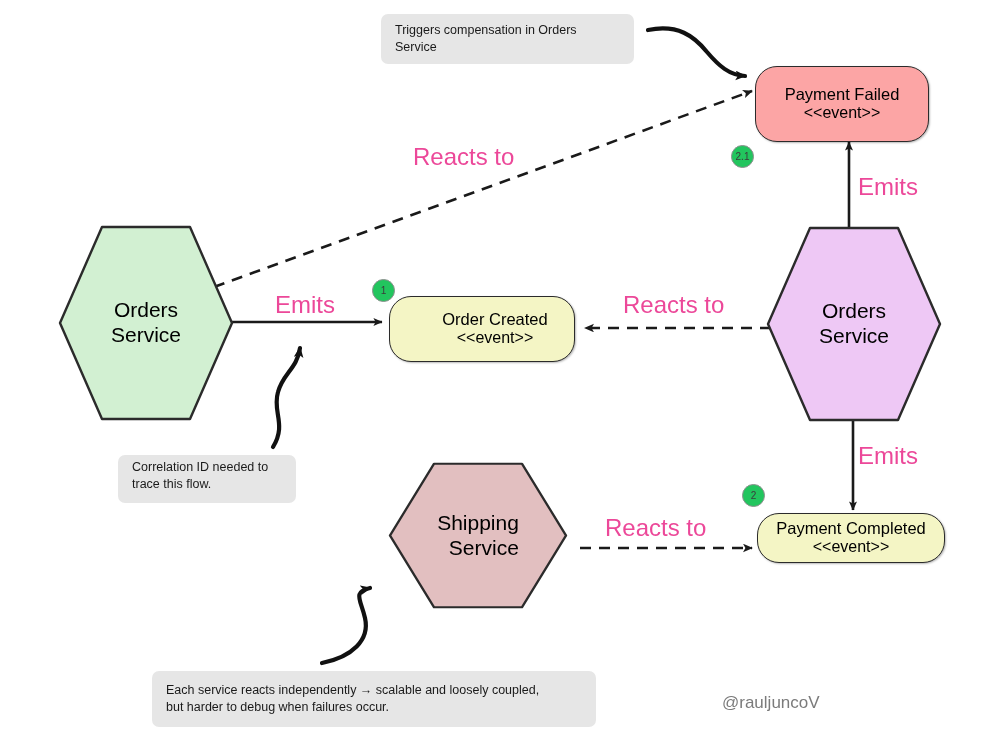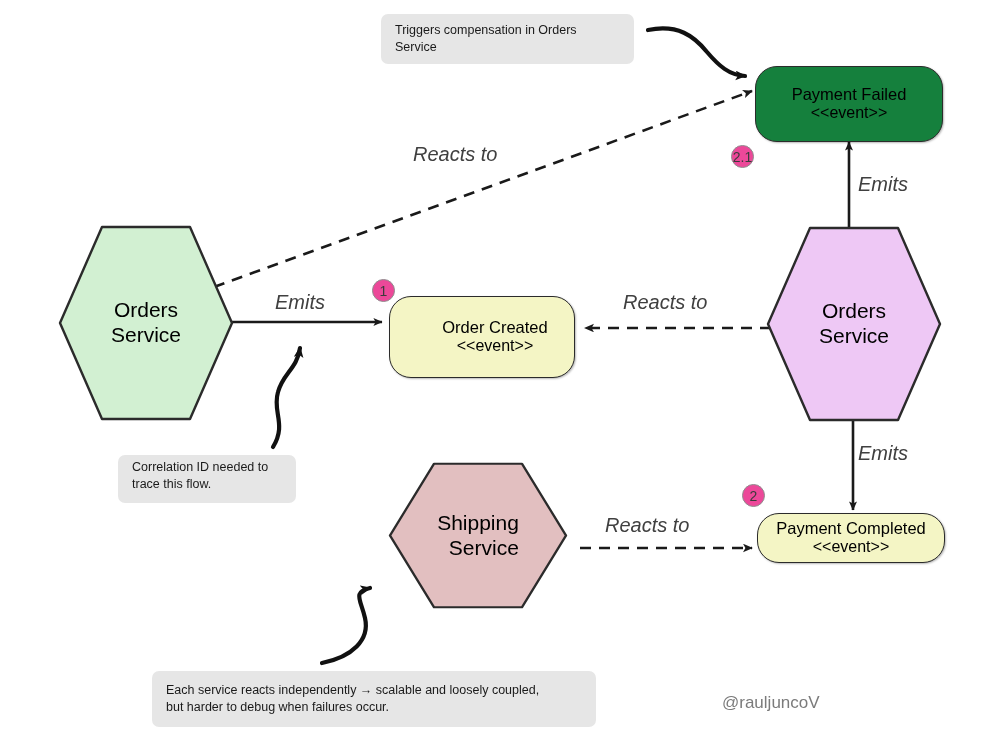--- a/index.html
+++ b/index.html
@@ -62,37 +62,36 @@
     font-size: 16.5px;
   }
   .event .evt-stereo {
     display: block;
     font-size: 16px;
   }
 
   
   .edge-label {
     position: absolute;
-    font-size: 20px;
-    color: #404040;
+    font-size: 24px;
+    color: #ec4899;
     white-space: nowrap;
     z-index: 6;
-    font-style: italic;
   }
 
   
   .badge {
     position: absolute;
     width: 23px;
     height: 23px;
     border-radius: 50%;
-    background: #ec4899;
+    background: #22c55e;
     border: 1.4px solid #8e8e8e;
     color: #3b3b3b;
-    font-size: 14px;
+    font-size: 10px;
     display: flex;
     align-items: center;
     justify-content: center;
     z-index: 7;
     box-sizing: border-box;
   }
 
   
   .note {
     position: absolute;
@@ -196,28 +195,28 @@
   <div class="node hex" style="left:388px; top:462px; width:180px; height:147px;text-align:right;">
     <svg class="hex-svg" viewBox="0 0 180 174" preserveAspectRatio="none" xmlns="http://www.w3.org/2000/svg">
       <polygon points="46,2 134,2 178,87 134,172 46,172 2,87" fill="#e2bfc0" stroke="#2b2b2b" stroke-width="2.4" stroke-linejoin="round"></polygon>
     </svg>
     <div class="node-label">
       <span>Shipping</span><br>
       <span>Service</span>
     </div>
   </div>
 
-  <div class="node event" style="left:755px; top:66px; width:188px; height:76px; background:#15803d;">
+  <div class="node event" style="left:755px; top:66px; width:174px; height:76px; background:#fca5a5;">
     <div class="node-label">
       <span>Payment Failed</span>
       <span class="evt-stereo">&lt;&lt;event&gt;&gt;</span>
     </div>
   </div>
 
-  <div class="node event" style="left:389px; top:296px; width:186px; height:82px; background:#f4f5c5;padding-left:26px;">
+  <div class="node event" style="left:389px; top:296px; width:186px; height:66px; background:#f4f5c5;padding-left:26px;">
     <div class="node-label">
       <span>Order Created</span>
       <span class="evt-stereo">&lt;&lt;event&gt;&gt;</span>
     </div>
   </div>
 
   <div class="node event" style="left:757px; top:513px; width:188px; height:50px; background:#f4f5c5;">
     <div class="node-label">
       <span>Payment Completed</span>
       <span class="evt-stereo">&lt;&lt;event&gt;&gt;</span>

